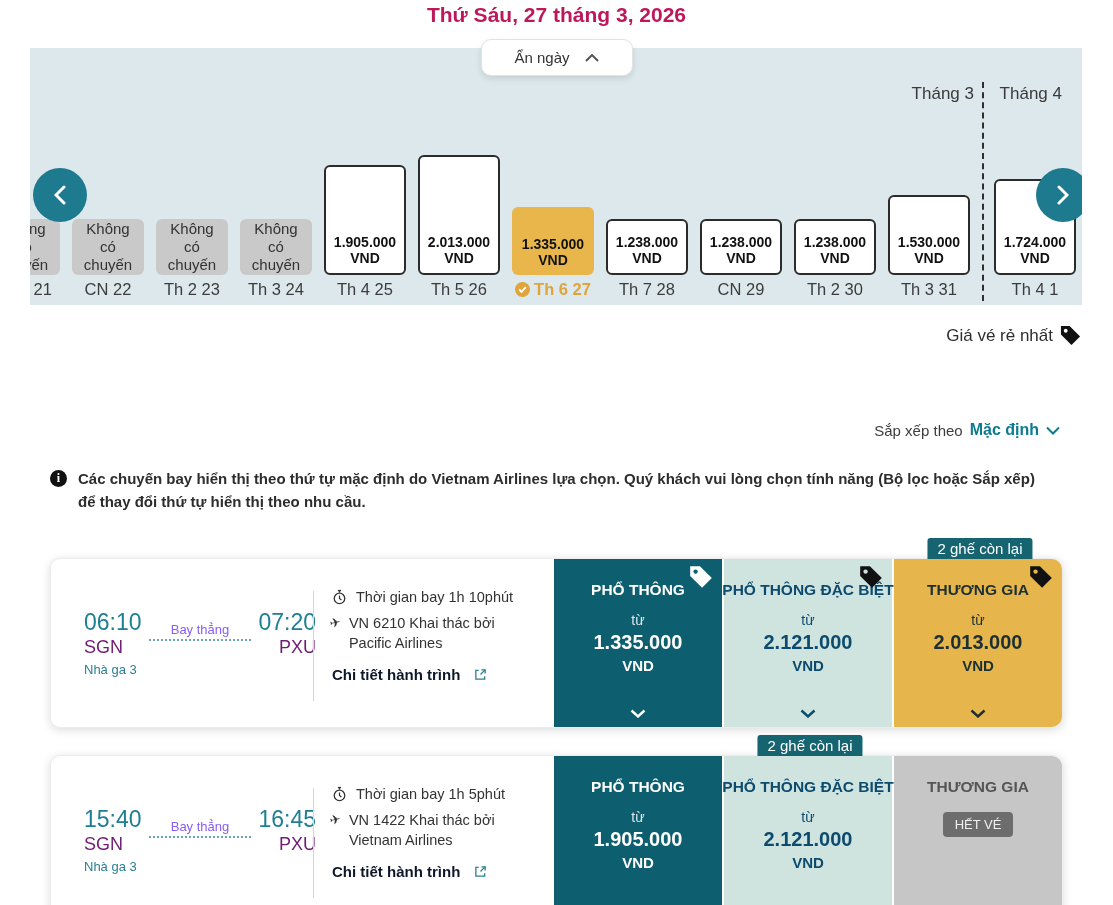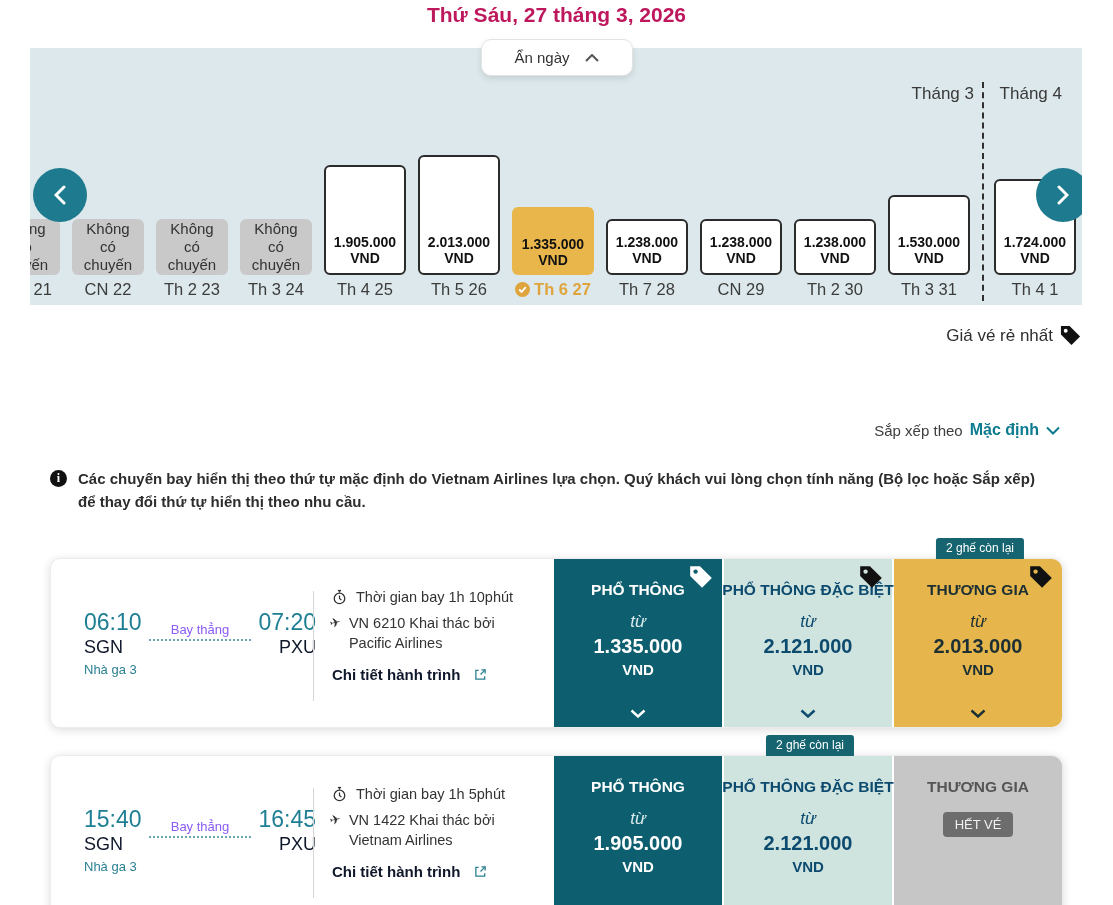--- a/index.html
+++ b/index.html
@@ -62,28 +62,28 @@
   .info-i { flex:0 0 auto; width:17px; height:17px; border-radius:50%; background:#111;
             color:#fff; font-size:12px; font-weight:bold; display:flex; align-items:center;
             justify-content:center; margin-top:3px; font-family:"Liberation Serif",serif; }
 
   .fcard { position:absolute; left:50px; width:1013px; height:170px; background:#fff;
            border:1px solid #ececec; border-radius:10px; box-shadow:0 2px 10px rgba(0,0,0,.14); }
   #flights .fcard:nth-child(1){ top:558px; }
   #flights .fcard:nth-child(2){ top:755px; }
 
   .badge { position:absolute; top:-21px; transform:translateX(-50%); background:#156470;
-           color:#fff; font-size:12px; line-height:21px; padding:0 10px;
+           color:#fff; font-size:15px; line-height:21px; padding:0 10px;
            border-radius:3px 3px 0 0; white-space:nowrap; z-index:3; }
 
   .leftb { position:absolute; left:33px; top:50px; width:232px; display:flex; }
   .dep,.arr { display:flex; flex-direction:column; }
   .arr { align-items:flex-end; }
   .ftime { font-size:23px; color:#1e7e93; }
-  .fcode { font-size:18px; color:#0f172a; margin-top:1px; }
+  .fcode { font-size:18px; color:#701a75; margin-top:1px; }
   .fterm { font-size:13px; color:#2a7f92; margin-top:4px; white-space:nowrap; }
   .mid { flex:1; margin:0 7px; padding-top:13px; }
   .stop { display:block; text-align:center; font-size:13px; color:#8b5cf6;
           padding-bottom:2px; border-bottom:2px dotted #6aa6b4; }
 
   .divline { position:absolute; left:262px; top:32px; height:110px; border-left:1px solid #d6d6d6; }
 
   .details { position:absolute; left:281px; top:30px; width:252px; font-size:14.5px; color:#333; }
   .drow1 { display:flex; gap:9px; align-items:center; }
   .drow2 { display:flex; gap:6px; margin-top:9px; position:relative; }
@@ -95,21 +95,21 @@
 
   .fares { position:absolute; top:0; right:0; height:100%; display:flex; gap:2px; }
   .fcol { width:168px; position:relative; display:flex; flex-direction:column; align-items:center;
           padding-top:22px; cursor:pointer; }
   .fcol.economy  { background:#0d5e6e; color:#fff; --bg:#0d5e6e; }
   .fcol.premium  { background:#cfe3df; color:#0c4a6e; --bg:#cfe3df; }
   .fcol.business { background:#e6b64c; color:#1c2f33; border-radius:0 10px 10px 0; --bg:#e6b64c; }
   .fcol.soldout  { background:#c6c6c6; color:#4e4e4e; border-radius:0 10px 10px 0; --bg:#c6c6c6; }
   .fcabin { font-weight:bold; font-size:15.5px; white-space:nowrap; }
   .fcol.soldout .fcabin { color:#555; }
-  .ffrom { margin-top:13px; font-size:17px;font-style:italic; }
+  .ffrom { margin-top:13px; font-size:14px; }
   .fcol.economy .ffrom { color:#d9e9ec; }
   .fprice { margin-top:3px; font-size:20px; font-weight:bold; }
   .fcur { margin-top:3px; font-size:15px; font-weight:600; }
   .fchev { position:absolute; bottom:9px; left:50%; transform:translateX(-50%); line-height:0; }
   .ftag { position:absolute; top:5px; right:8px; line-height:0; color:#111; }
   .fcol.economy .ftag { color:#fff; }
   .fsold { display:none; margin-top:16px; background:#6d6d6d; color:#f0f0f0; font-size:13px;
            padding:5px 12px; border-radius:4px; }
   .fcol.is-sold .fsold { display:block; }
 </style>

